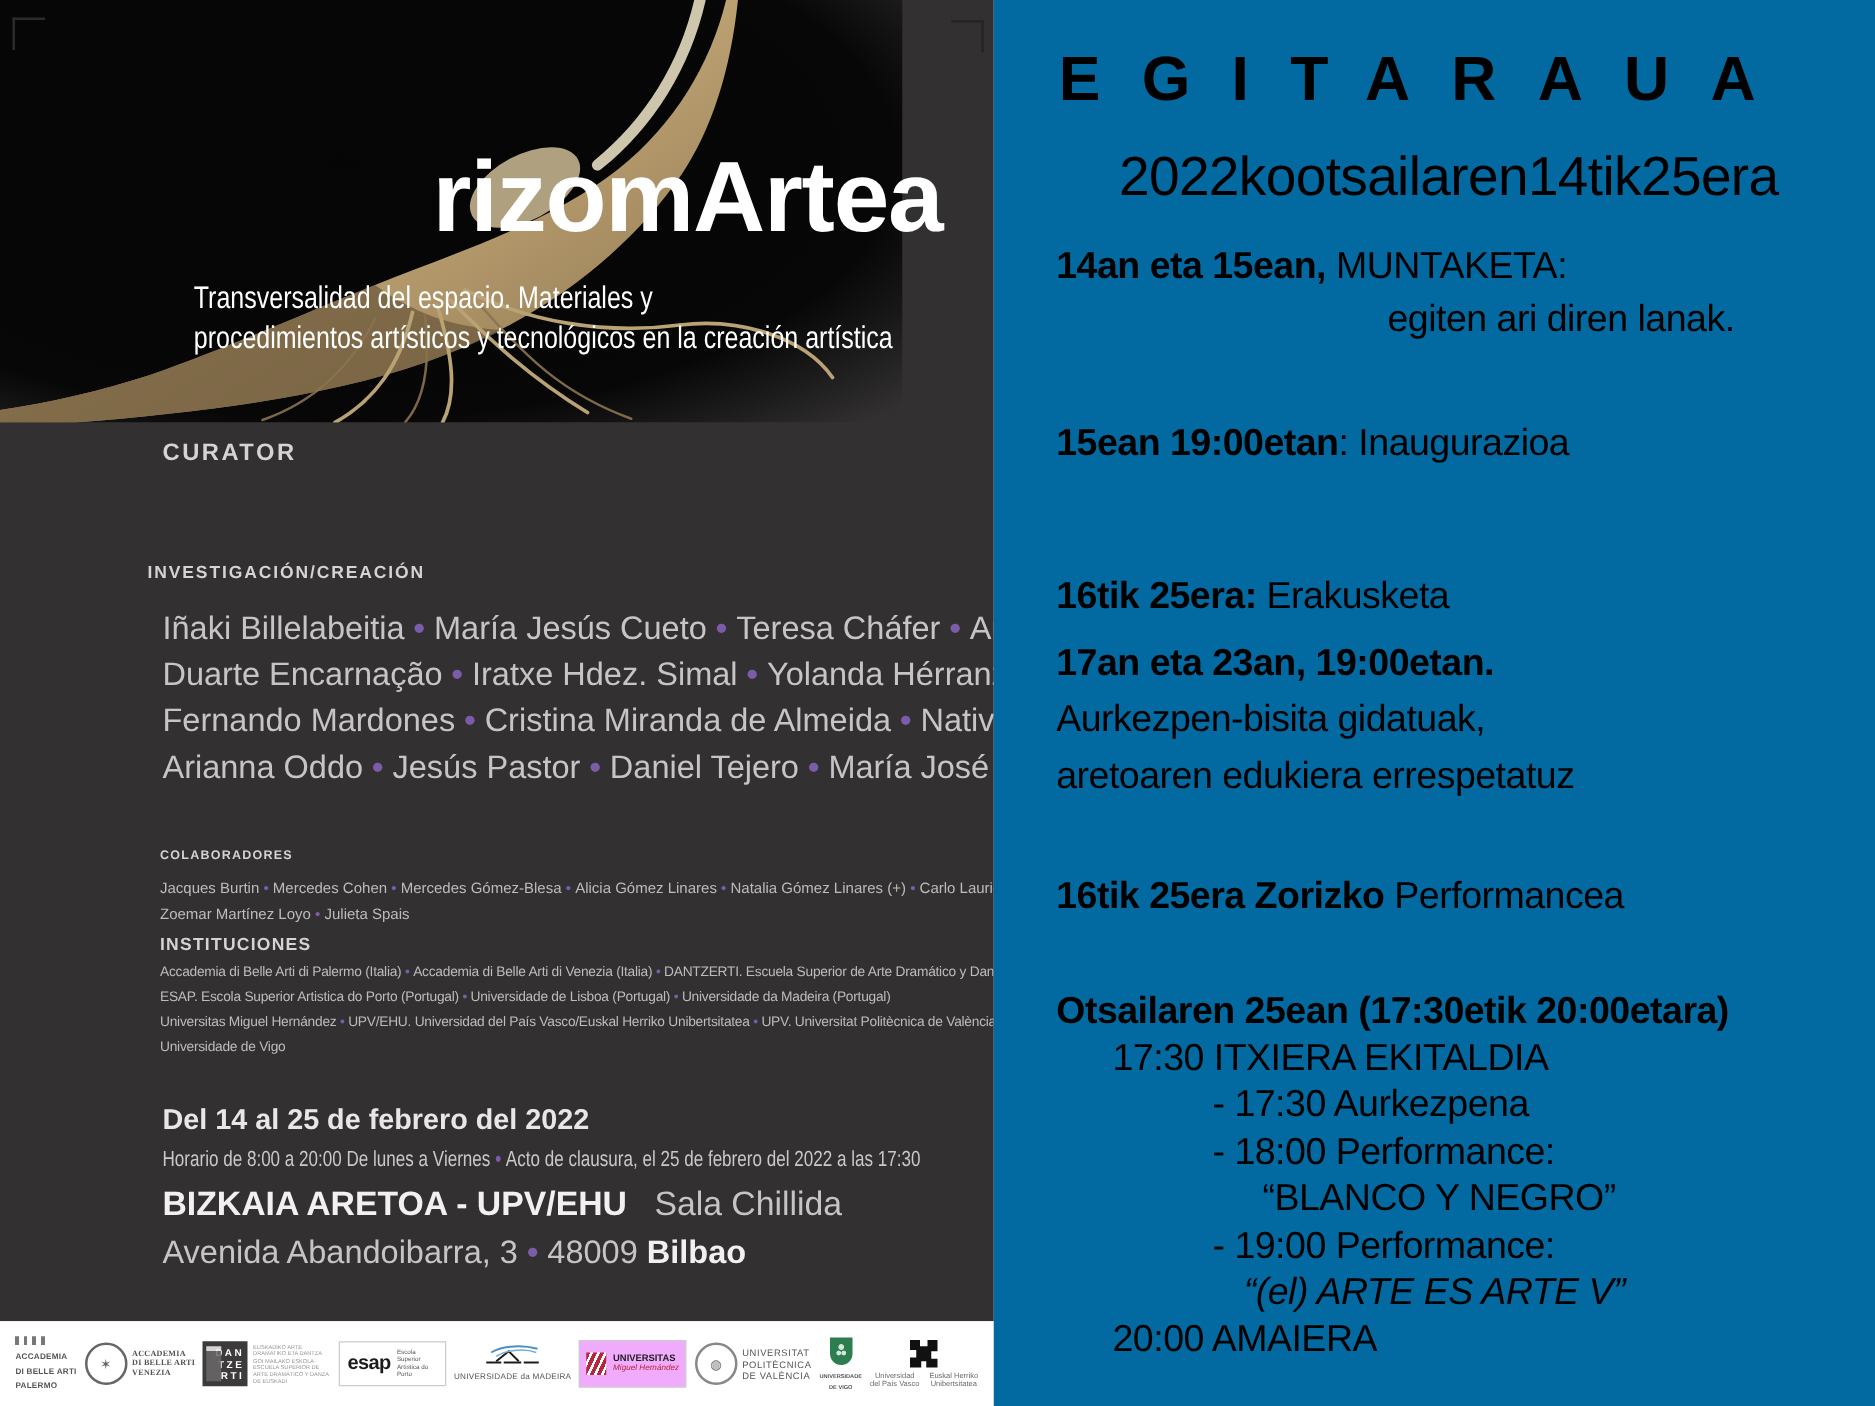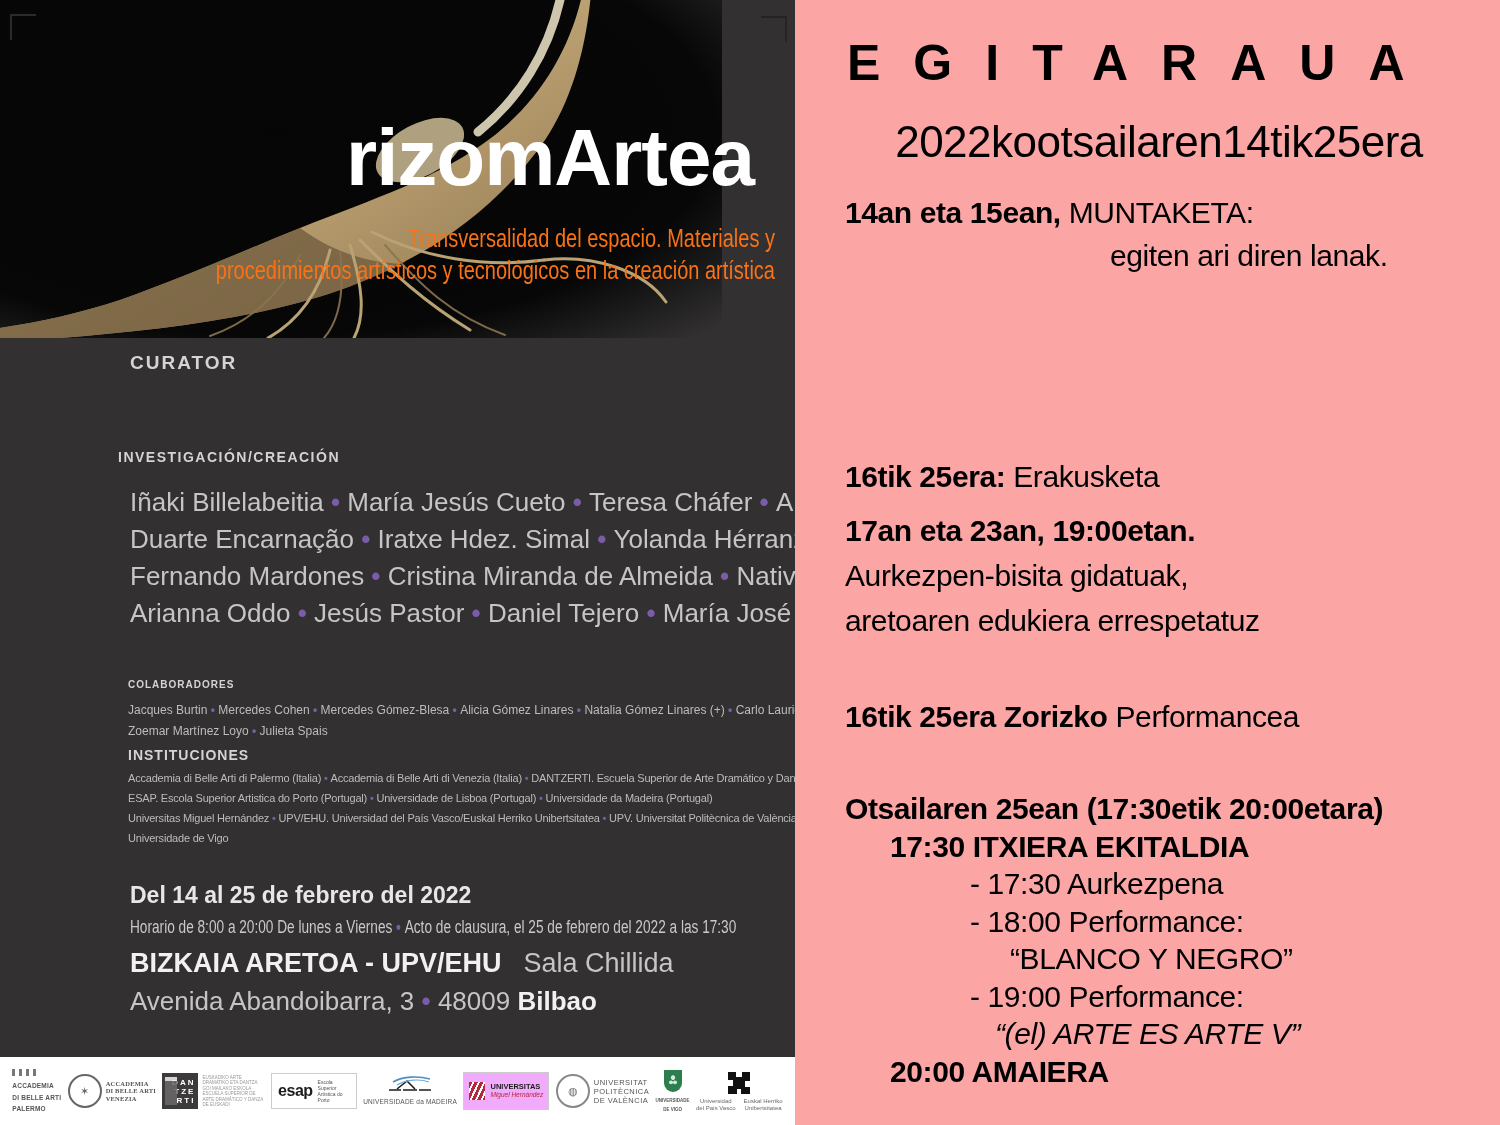--- a/index.html
+++ b/index.html
@@ -8,21 +8,21 @@
   .page{position:absolute;inset:0;}
 
   
   .poster{position:absolute;left:0;top:0;width:795px;height:1057px;background:#323031;color:#c9c7c8;overflow:hidden;}
   .photo{position:absolute;left:0;top:0;width:722px;height:338px;}
   .photo svg{display:block;}
   .mark-tl{position:absolute;left:10px;top:14px;width:24px;height:24px;border-left:2px solid #4b494a;border-top:2px solid #4b494a;opacity:.55;}
   .mark-tr{position:absolute;right:8px;top:16px;width:24px;height:24px;border-right:2px solid #232122;border-top:2px solid #232122;opacity:.8;}
 
   .poster-title{position:absolute;left:346px;top:112px;font-size:80px;font-weight:600;color:#fff;letter-spacing:-1px;white-space:nowrap;margin:0;}
-  .poster-sub{position:absolute;left:0;right:20px;top:222px;text-align:right;color:#f97316;font-size:25px;line-height:32px;}
+  .poster-sub{position:absolute;left:0;right:20px;top:222px;text-align:left;color:#ffffff;font-size:25px;line-height:32px;}
   .poster-sub .cline{transform:scaleX(.8);transform-origin:100% 0;white-space:nowrap;}
 
   .sec-label{position:absolute;font-weight:bold;color:#d5d3d4;letter-spacing:2px;white-space:nowrap;}
   .condense{transform:scaleX(.8);transform-origin:0 0;white-space:nowrap;}
   .condense75{transform:scaleX(.75);transform-origin:0 0;white-space:nowrap;}
   .condense82{transform:scaleX(.82);transform-origin:0 0;white-space:nowrap;}
 
   .curator-name{position:absolute;left:130px;top:383px;font-size:27px;color:#c9c7c8;}
   .research-lines{position:absolute;left:130px;top:484px;font-size:26px;color:#c6c4c5;}
   .research-lines .nline{height:37px;line-height:37px;}
@@ -57,33 +57,33 @@
   .umh-t1{font-size:7.5px;font-weight:bold;color:#1c1c1c;line-height:8px;}
   .umh-t2{font-size:6.5px;font-style:italic;color:#b5283c;line-height:8px;}
   .upv-txt{font-size:7.5px;line-height:9px;letter-spacing:.5px;color:#555;}
   .vigo-crest{width:18px;height:22px;background:#2e7d4f;border-radius:0 0 9px 9px;margin:0 auto 2px;position:relative;}
   .vigo-crest:before{content:"";position:absolute;left:4px;top:4px;width:10px;height:12px;background:radial-gradient(circle at 50% 30%,#cfe8d8 2px,transparent 2.6px),radial-gradient(circle at 30% 70%,#cfe8d8 1.6px,transparent 2.2px),radial-gradient(circle at 70% 70%,#cfe8d8 1.6px,transparent 2.2px);}
   .vigo-cap{font-size:4.5px;line-height:5.5px;text-align:center;color:#555;font-weight:bold;}
   .ehu-glyph{display:block;}
   .ehu-col{font-size:6px;line-height:7px;color:#6a6a6a;}
 
   
-  .program{position:absolute;left:795px;top:0;width:705px;height:1125px;background:#fca5a5;color:#000;}
+  .program{position:absolute;left:795px;top:0;width:705px;height:1125px;background:#0369a1;color:#000;}
   .ptitle{position:absolute;left:52px;top:34px;font-size:50px;font-weight:bold;letter-spacing:33px;white-space:nowrap;margin:0;}
   .psub{position:absolute;left:85px;top:117px;width:558px;display:flex;justify-content:center;font-size:44px;letter-spacing:-0.5px;}
   .pline{position:absolute;font-size:30px;letter-spacing:-0.4px;white-space:nowrap;}
   .pline b{letter-spacing:-0.4px;}
   .e1{left:50px;top:196px;}
   .e1l2{left:315px;top:239px;}
   .e2{left:50px;top:338px;}
   .e3{left:50px;top:460px;}
   .e4{left:50px;top:508px;line-height:45px;}
   .e5{left:50px;top:700px;}
   .e6{left:50px;top:790px;line-height:37.5px;}
-  .ind1{padding-left:45px;font-weight:bold;}
+  .ind1{padding-left:45px;font-weight:normal;}
   .ind2{padding-left:125px;}
   .ind3{padding-left:165px;}
   .ind4{padding-left:150px;font-style:italic;}
 </style>
 </head>
 <body>
 
 <div class="page">
 
   <div class="poster">
@@ -266,20 +266,23 @@
       <span>otsailaren</span>
       <span>14tik</span>
       <span>25era</span>
     </div>
 
     <div class="pline e1">
       <b>14an eta 15ean,</b><span> MUNTAKETA:</span>
     </div>
     <div class="pline e1l2">egiten ari diren lanak.</div>
 
+    <div class="pline e2">
+      <b>15ean 19:00etan</b><span>: Inaugurazioa</span>
+    </div>
 
     <div class="pline e3">
       <b>16tik 25era:</b><span> Erakusketa</span>
     </div>
 
     <div class="pline e4">
       <div><b>17an eta 23an, 19:00etan.</b></div>
       <div>Aurkezpen-bisita gidatuak,</div>
       <div>aretoaren edukiera errespetatuz</div>
     </div>

